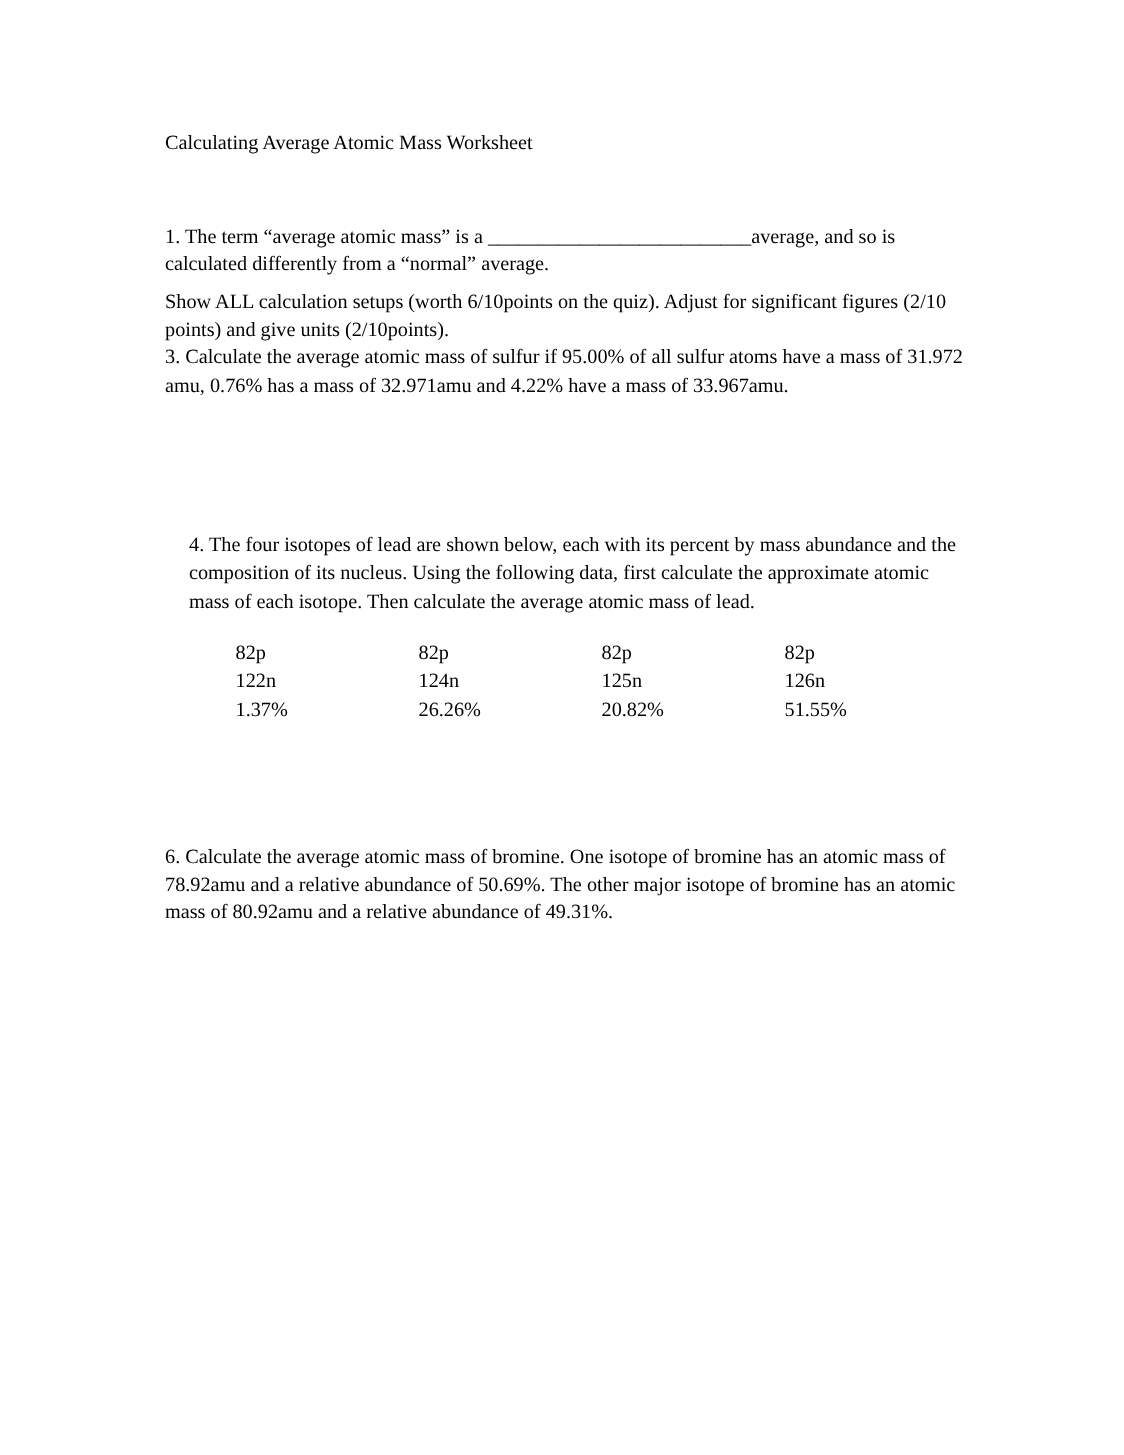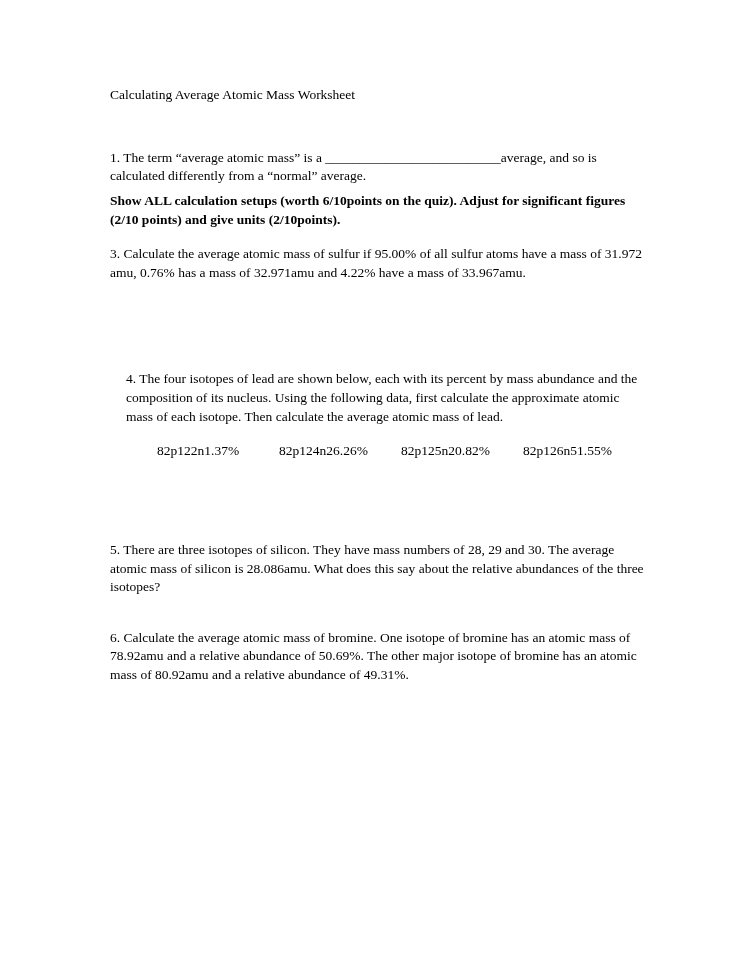--- a/index.html
+++ b/index.html
@@ -30,34 +30,34 @@
   .name-area {
     margin-left: auto;
     padding-right: 8px;
     white-space: nowrap;
   }
   p {
     margin: 0;
   }
   .q1 { margin-bottom: 6px; }
   .bold-note {
-    font-weight: bold;
-    margin-bottom: 16px;
+    font-weight: normal;
   }
   .q2 { margin-bottom: 72px; }
   .q3 { margin-bottom: 88px; }
   .q4 { margin-bottom: 16px; margin-left: 16px; }
   .isotope-table {
     display: flex;
     margin-left: 47px;
     margin-bottom: 80px;
   }
   .isotope-col {
     width: 133px;
     display: flex;
+    flex-direction: column;
   }
   .q5 { margin-bottom: 32px; }
   .blank {
     letter-spacing: 0;
     white-space: normal;
     word-break: break-all;
   }
 </style>
 </head>
 <body>
@@ -93,17 +93,16 @@
       <span>125n</span>
       <span>20.82%</span>
     </div>
     <div class="isotope-col">
       <span>82p</span>
       <span>126n</span>
       <span>51.55%</span>
     </div>
   </div>
 
-  <p class="q5">5. There are three isotopes of silicon. They have mass numbers of 28, 29 and 30. The average atomic mass of silicon is 28.086amu. What does this say about the relative abundances of the three isotopes?</p>
 
   <p class="q6">6. Calculate the average atomic mass of bromine. One isotope of bromine has an atomic mass of 78.92amu and a relative abundance of 50.69%. The other major isotope of bromine has an atomic mass of 80.92amu and a relative abundance of 49.31%.</p>
 
 </div>
 
 </body></html>

